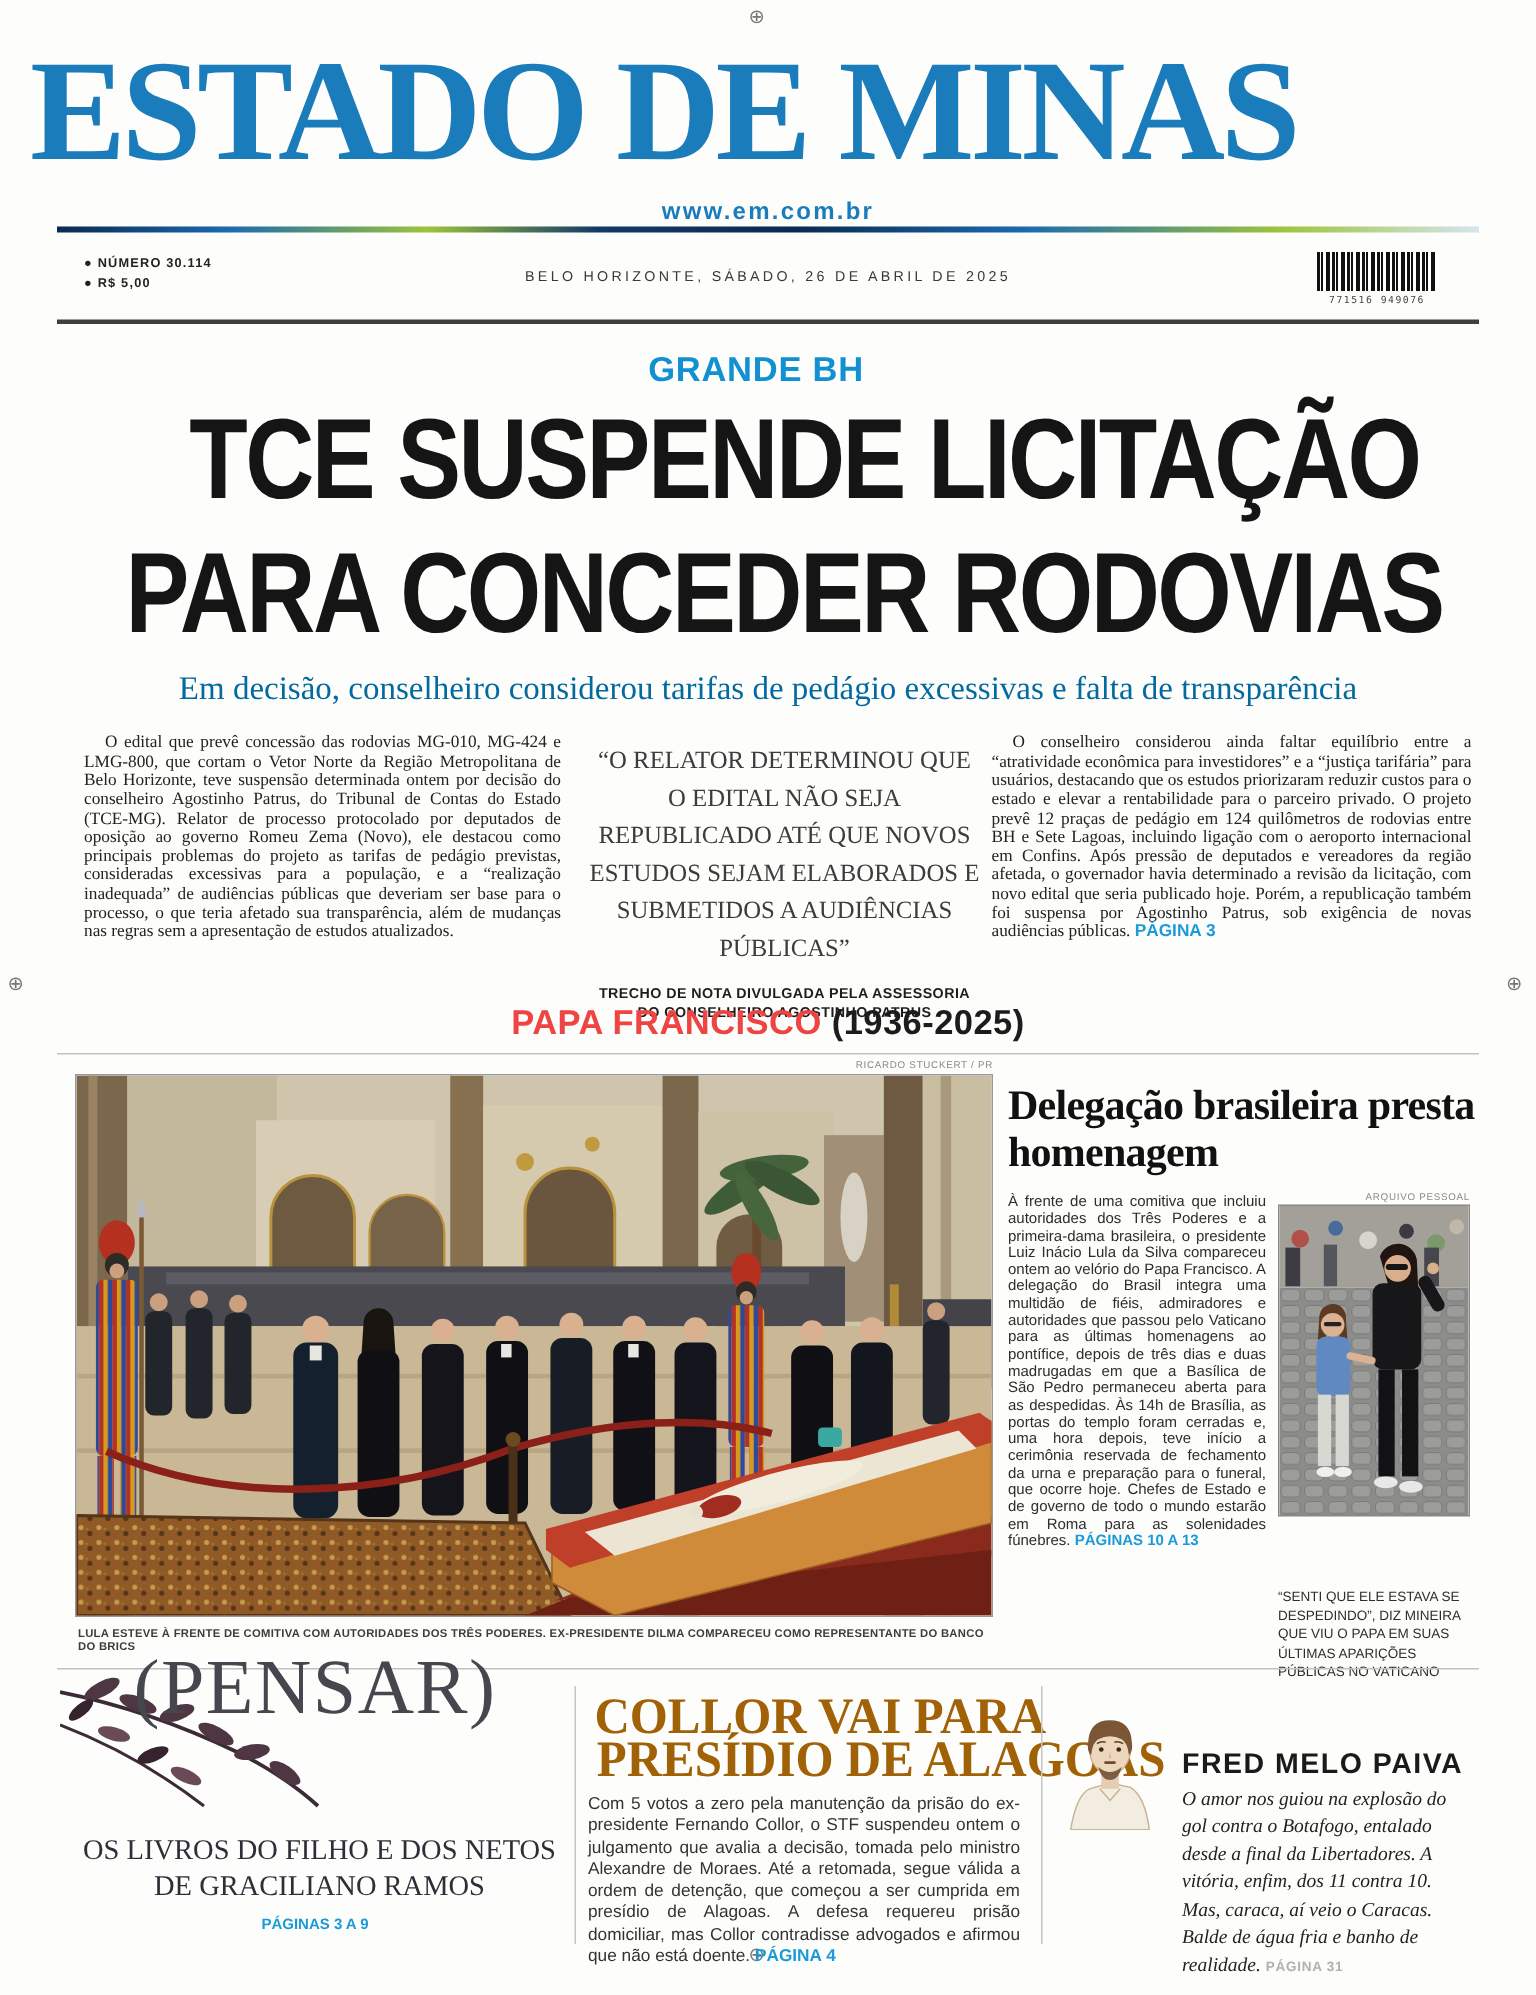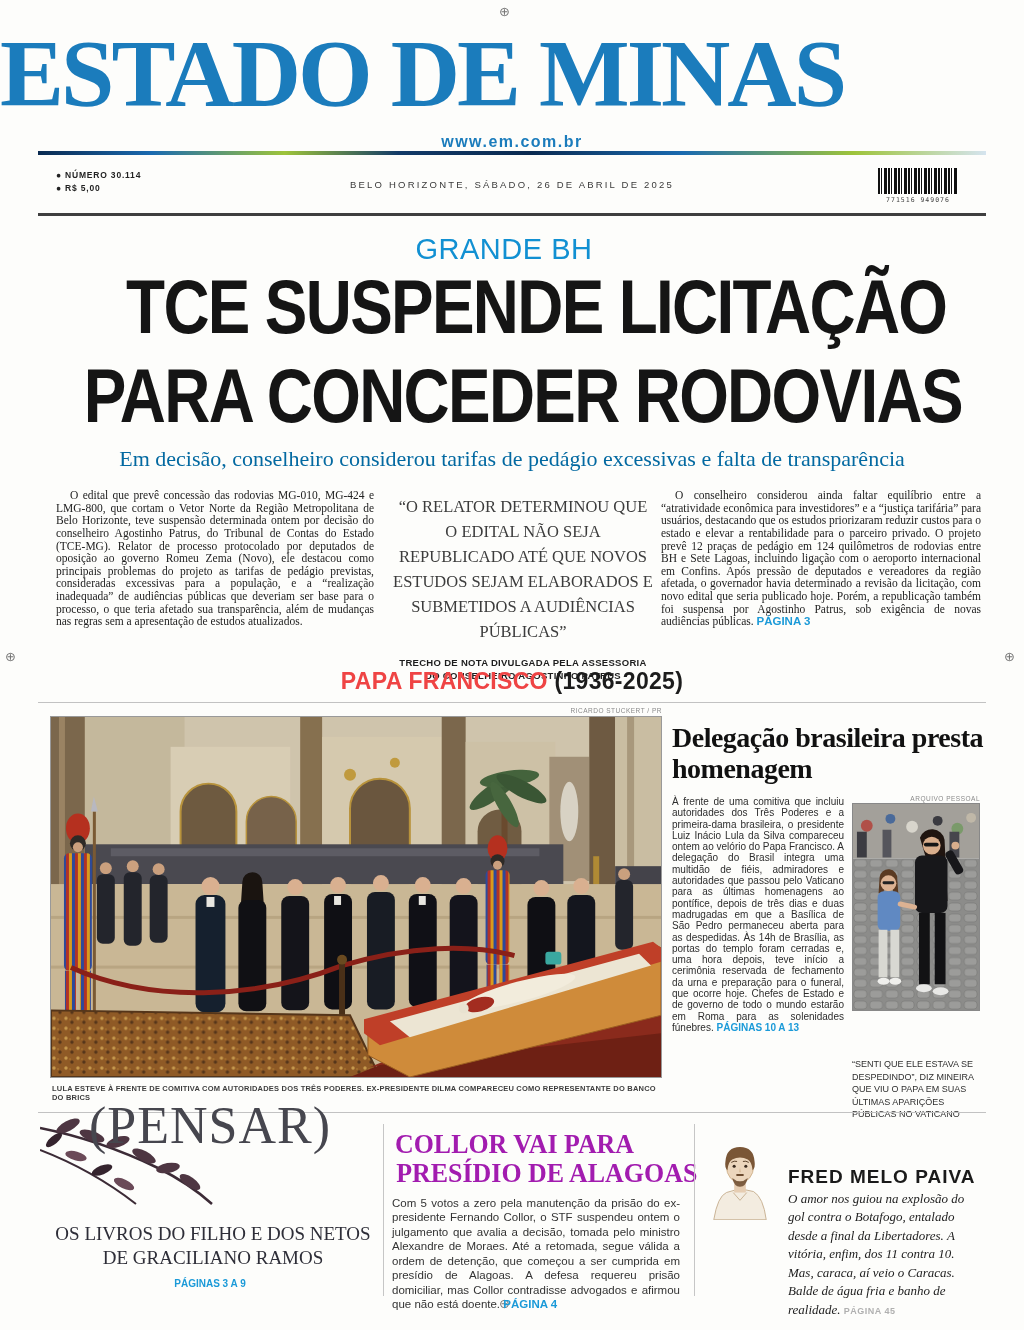--- a/index.html
+++ b/index.html
@@ -1,40 +1,40 @@
 <!DOCTYPE html>
 <html lang="pt-BR"><head>
 <meta charset="utf-8">
 <style>
   html,body{margin:0;padding:0;background:#e8e8e8;}
   #page{position:relative;width:1024px;height:1330px;margin:0 auto;background:#fdfdfb;
         font-family:"Liberation Serif",serif;color:#1a1a1a;overflow:hidden;}
   .abs{position:absolute;}
   .regmark{font-family:"DejaVu Sans",sans-serif;color:#777;font-size:13px;line-height:1;}
   
-  .masthead-title{left:0;top:26px;width:864px;text-align:left;
+  .masthead-title{left:0;top:26px;width:864px;text-align:right;
      font-weight:bold;font-size:96px;line-height:1;letter-spacing:-3px;color:#1b7cbc;}
   .masthead-url{left:0;top:133px;width:1024px;text-align:center;
      font-family:"Liberation Sans",sans-serif;font-weight:bold;font-size:16px;
      letter-spacing:1.5px;color:#1b7cbc;}
   .rule-gradient{left:38px;top:151px;width:948px;height:4px;
      background:linear-gradient(90deg,#0a2a50 0%,#1a6ab0 12%,#9ec43a 26%,#123a68 38%,
        #0a2a50 52%,#1a6ab0 68%,#9ec43a 86%,#d5e4ef 100%);}
   .info-left{left:56px;top:169px;font-family:"Liberation Sans",sans-serif;
      font-weight:bold;font-size:8.5px;letter-spacing:0.8px;color:#222;line-height:1.5;}
   .dateline{left:0;top:179px;width:1024px;text-align:center;
      font-family:"Liberation Sans",sans-serif;font-size:9.5px;letter-spacing:2.2px;color:#3a3a3a;}
   .barcode{left:878px;top:168px;width:80px;height:26px;
      background:repeating-linear-gradient(90deg,#111 0 2px,#fff 2px 3px,#111 3px 4px,#fff 4px 6px,#111 6px 9px,#fff 9px 10px);}
   .barcode-digits{left:878px;top:196px;width:80px;text-align:center;
      font-family:"DejaVu Sans Mono",monospace;font-size:6.5px;color:#444;letter-spacing:1px;}
   .rule-dark{left:38px;top:213px;width:948px;height:3px;background:#3f3f3f;}
   
   .kicker{left:0;top:233px;width:1008px;text-align:center;
-     font-family:"Liberation Sans",sans-serif;font-weight:normal;font-size:29px;
+     font-family:"Liberation Sans",sans-serif;font-weight:bold;font-size:23px;
      letter-spacing:0.5px;color:#1190d2;}
   .headline-wrap{left:0;top:262px;width:1024px;text-align:center;color:#151515;}
   .headline-line{display:block;font-family:"Liberation Sans",sans-serif;font-weight:bold;
      font-size:76px;line-height:89px;letter-spacing:-2px;text-align:right;}
   .headline-line>span{display:inline-block;transform:scaleX(0.84);transform-origin:center;white-space:nowrap;}
   .subhead{left:44px;top:446px;width:936px;text-align:center;font-size:22px;color:#0369a1;}
   .bodycol{font-size:11.5px;line-height:1.1;text-align:justify;color:#222;}
   .bodycol p{margin:0;text-indent:14px;}
   .col-a{left:56px;top:489px;width:318px;}
   .col-b{left:661px;top:489px;width:320px;}
@@ -63,21 +63,21 @@
      font-weight:bold;font-size:7.5px;letter-spacing:0.2px;color:#3d3d3d;}
   
   .vdiv{width:1px;background:#c6c6c6;}
   .pensar-title{left:40px;top:1096px;width:340px;text-align:center;font-size:52px;
      color:#46464e;letter-spacing:1px;font-weight:normal;}
   .pensar-sub{left:48px;top:1222px;width:330px;text-align:center;font-size:19px;
      line-height:1.25;color:#2e2e38;}
   .pensar-page{left:40px;top:1278px;width:340px;text-align:center;
      font-family:"Liberation Sans",sans-serif;font-weight:bold;font-size:10px;color:#1b9ad8;}
   .collor-headline{left:390px;top:1130px;width:295px;text-align:left;font-weight:bold;
-     font-size:27px;line-height:29px;color:#a21caf;}
+     font-size:34px;line-height:29px;color:#a16207;}
   .collor-headline>span{display:inline-block;transform:scaleX(0.96);white-space:nowrap;}
   .collor-body{left:392px;top:1196px;width:288px;font-family:"Liberation Sans",sans-serif;
      font-size:11.5px;line-height:1.26;text-align:justify;color:#333;}
   .fred-name{left:788px;top:1166px;font-family:"Liberation Sans",sans-serif;font-weight:bold;
      font-size:19px;letter-spacing:1px;color:#1a1a1a;}
   .fred-body{left:788px;top:1190px;width:194px;font-style:italic;font-size:13px;
      line-height:1.42;color:#222;}
   .fred-page{font-style:normal;font-family:"Liberation Sans",sans-serif;font-size:9px;
      color:#b0b0b0;font-weight:bold;letter-spacing:0.5px;}
 </style>
@@ -381,16 +381,16 @@
       <rect x="31" y="41" width="8" height="2" rx="1" fill="#6b4a2e"></rect>
       <circle cx="29" cy="33" r="1.6" fill="#3a2a1e"></circle>
         <circle cx="41" cy="33" r="1.6" fill="#3a2a1e"></circle>
       <path d="M26 29 q3 -2 6 -1 M38 28 q3 -1 6 1" stroke="#5a4028" stroke-width="1" fill="none"></path>
       <path d="M35 34 l-1 5 h2 z" fill="#d9bc9a"></path>
     </svg>
   </div>
   <div class="abs fred-name">FRED MELO PAIVA</div>
   <div class="abs fred-body">
     <span>O amor nos guiou na explosão do gol contra o Botafogo, entalado desde a final da Libertadores. A vitória, enfim, dos 11 contra 10. Mas, caraca, aí veio o Caracas. Balde de água fria e banho de realidade.</span>
-    <span class="fred-page">PÁGINA 45</span>
+    <span class="fred-page">PÁGINA 31</span>
   </div>
 
 </div>
 
 </body></html>

